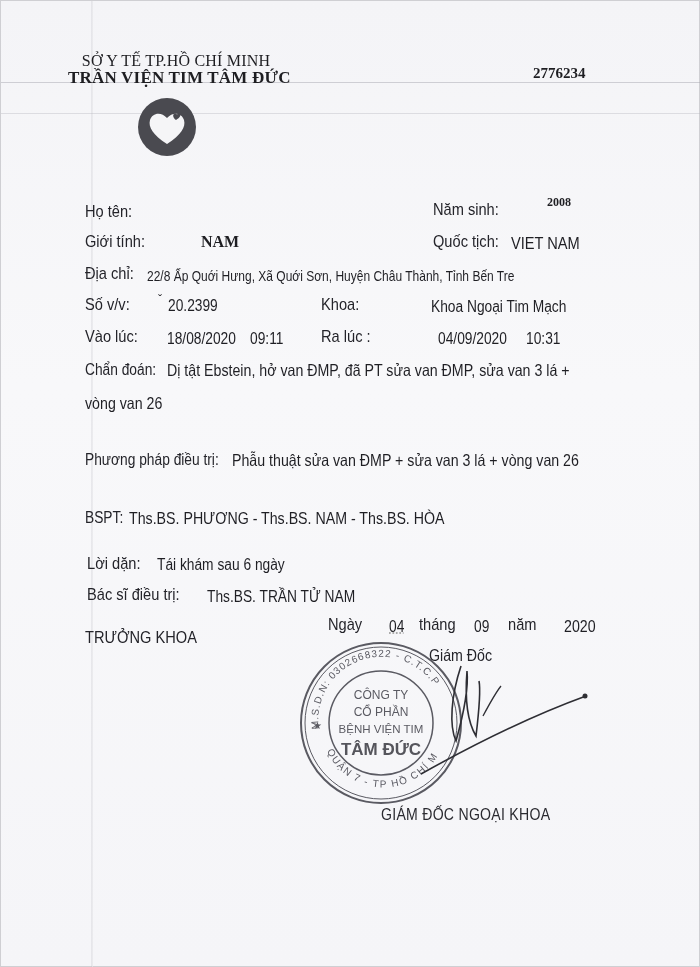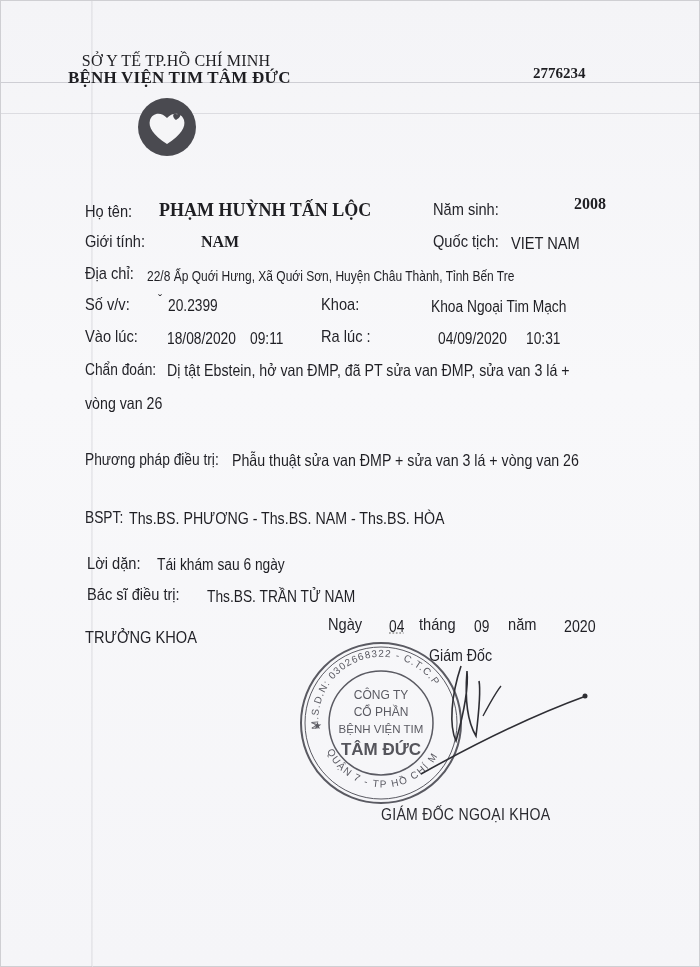--- a/index.html
+++ b/index.html
@@ -47,35 +47,34 @@
 </style>
 </head>
 <body>
 
 <div class="page">
   <div class="fold-v"></div>
   <div class="fold-h1"></div>
   <div class="fold-h2"></div>
 
   <div class="abs dept">SỞ Y TẾ TP.HỒ CHÍ MINH</div>
-  <div class="abs hospital">BỆNH VIỆN TIM TÂM ĐỨC</div>
+  <div class="abs hospital">TRẦN VIỆN TIM TÂM ĐỨC</div>
   <div class="abs docno">2776234</div>
 
   <div class="abs logo">
     <svg width="60" height="60" viewBox="0 0 60 60">
       <circle cx="30" cy="30" r="29" fill="#4a4a50"></circle>
       <path d="M30 47 C 16 38, 11 30, 13 23 C 15 16, 24 14, 30 21 C 36 14, 45 16, 47 23 C 49 30, 44 38, 30 47 Z" fill="#f5f5f7"></path>
       <path d="M39 23 C 36 21, 35 17, 38 16.5 C 39 16.3, 39.6 17, 40 17.6 C 40.5 17, 41.2 16.3, 42.3 16.6 C 44.8 17.3, 43 21, 39 23 Z" fill="#4a4a50"></path>
     </svg>
   </div>
 
   <div class="abs lbl" style="left:84px;top:201px;">Họ tên:</div>
-  <div class="abs valb" style="left:158px;top:199px;font-size:18px;">PHẠM HUỲNH TẤN LỘC</div>
   <div class="abs lbl" style="left:432px;top:199px;">Năm sinh:</div>
-  <div class="abs valb" style="left:573px;top:194px;font-size:16px;">2008</div>
+  <div class="abs valb" style="left:546px;top:194px;font-size:12px;">2008</div>
 
   <div class="abs lbl" style="left:84px;top:231px;">Giới tính:</div>
   <div class="abs valb" style="left:200px;top:232px;font-size:16px;">NAM</div>
   <div class="abs lbl" style="left:432px;top:231px;">Quốc tịch:</div>
   <div class="abs val sans" style="left:510px;top:233px;font-size:17px;">VIET NAM</div>
 
   <div class="abs lbl" style="left:84px;top:263px;">Địa chỉ:</div>
   <div class="abs val sans" style="left:146px;top:266px;font-size:15px;transform:scaleX(0.8);">22/8 Ấp Quới Hưng, Xã Quới Sơn, Huyện Châu Thành, Tỉnh Bến Tre</div>
 
   <div class="abs lbl" style="left:84px;top:294px;">Số v/v:</div>

